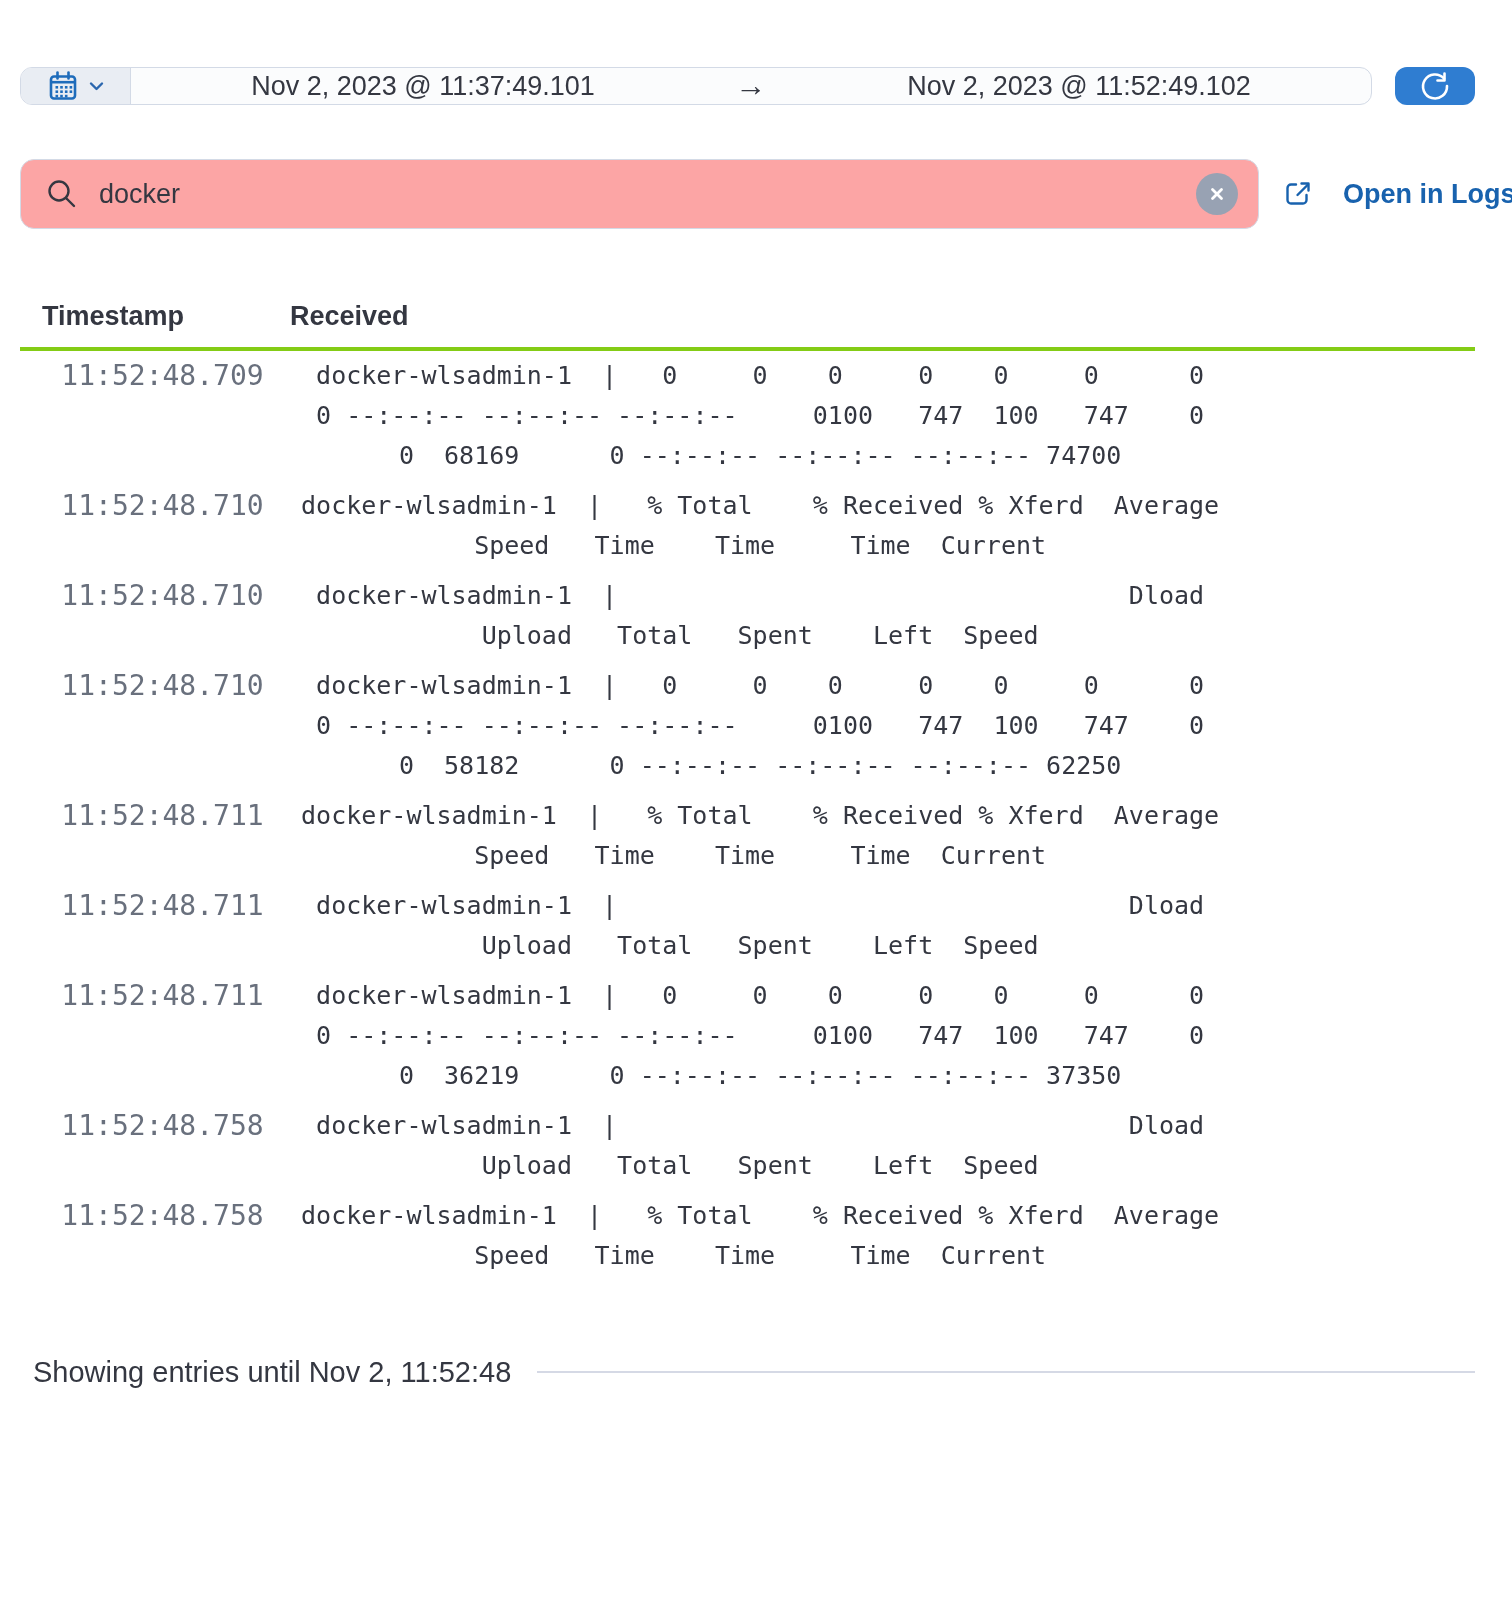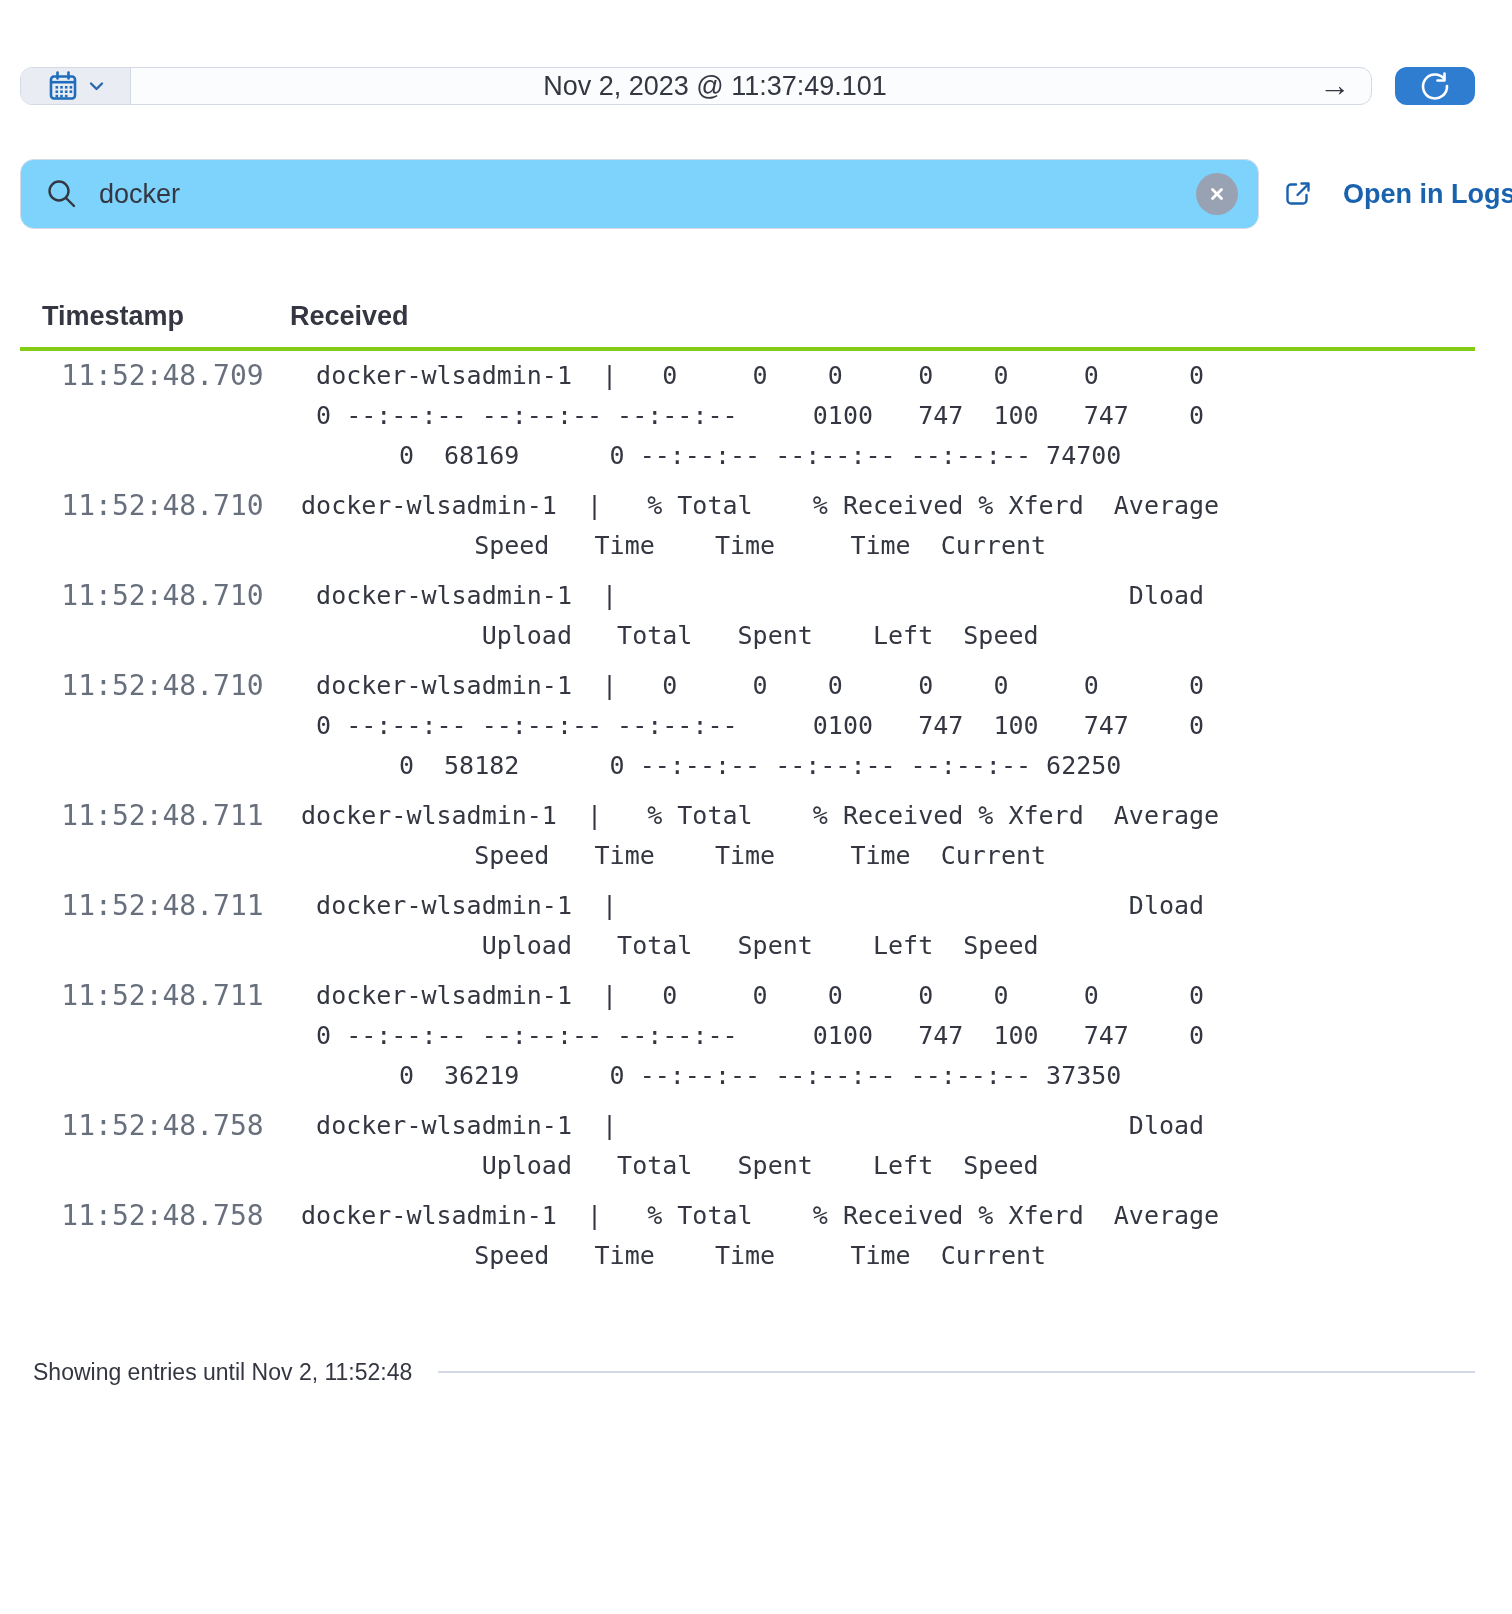--- a/index.html
+++ b/index.html
@@ -37,21 +37,21 @@
   .refresh-btn {
     width:80px; flex:none; margin-left:23px;
     background:#2f7dd1; border:none; border-radius:12px;
     display:flex; align-items:center; justify-content:center; cursor:pointer;
   }
 
   
   .search-row { margin-top:54px; display:flex; align-items:center; height:70px; }
   .search-box {
     width:1239px; height:70px; flex:none;
-    background:#7dd3fc; border:1px solid #d3dae6; border-radius:14px;
+    background:#fca5a5; border:1px solid #d3dae6; border-radius:14px;
     display:flex; align-items:center; padding:0 20px 0 24px;
   }
   .search-input {
     flex:1; margin-left:20px; min-width:0;
     border:none; background:transparent; outline:none; padding:0;
     font-size:27px; color:#343741; font-family:inherit;
   }
   .clear-btn {
     width:42px; height:42px; flex:none; border:none; border-radius:50%;
     background:#98a2b3; display:flex; align-items:center; justify-content:center;
@@ -80,21 +80,21 @@
   }
   .msg {
     width:calc(63ch + 6px);
     font-family:"DejaVu Sans Mono", monospace; font-size:25px; line-height:40px;
     color:#343741; white-space:pre-wrap; overflow-wrap:anywhere;
   }
 
   
   .footer {
     margin-top:74px; display:flex; align-items:center;
-    font-size:23px; line-height:34px; color:#343741; padding-left:13px;
+    font-size:29px; line-height:34px; color:#343741; padding-left:13px;
   }
   .footer-line { flex:1; height:2px; background:#d5d9e5; margin-left:26px; }
 </style>
 </head>
 <body>
 
 <div class="page">
 
   <div class="datebar">
     <div class="super-picker">
@@ -121,20 +121,21 @@
           </svg>
         </span>
         <span style="display:flex;">
           <svg width="19" height="19" viewBox="0 0 19 19" fill="none">
             <path d="M4 6.5 L9.5 12 L15 6.5" stroke="#2b67ae" stroke-width="2.4" stroke-linecap="round" stroke-linejoin="round"></path>
           </svg>
         </span>
       </button>
       <button class="date-field">Nov 2, 2023 @ 11:37:49.101</button>
       <div class="range-arrow">→</div>
+      <button class="date-field">Nov 2, 2023 @ 11:52:49.102</button>
     </div>
     <button class="refresh-btn">
       <span style="display:flex;">
         <svg width="36" height="36" viewBox="0 0 36 36" fill="none">
           <path d="M27 10.5 A12 12 0 1 0 30 18" stroke="#ffffff" stroke-width="2.6" stroke-linecap="round"></path>
           <path d="M27.5 5.5 L27.5 12.5 L20.5 12.5" stroke="#ffffff" stroke-width="2.6" stroke-linecap="round" stroke-linejoin="round"></path>
         </svg>
       </span>
     </button>
   </div>

